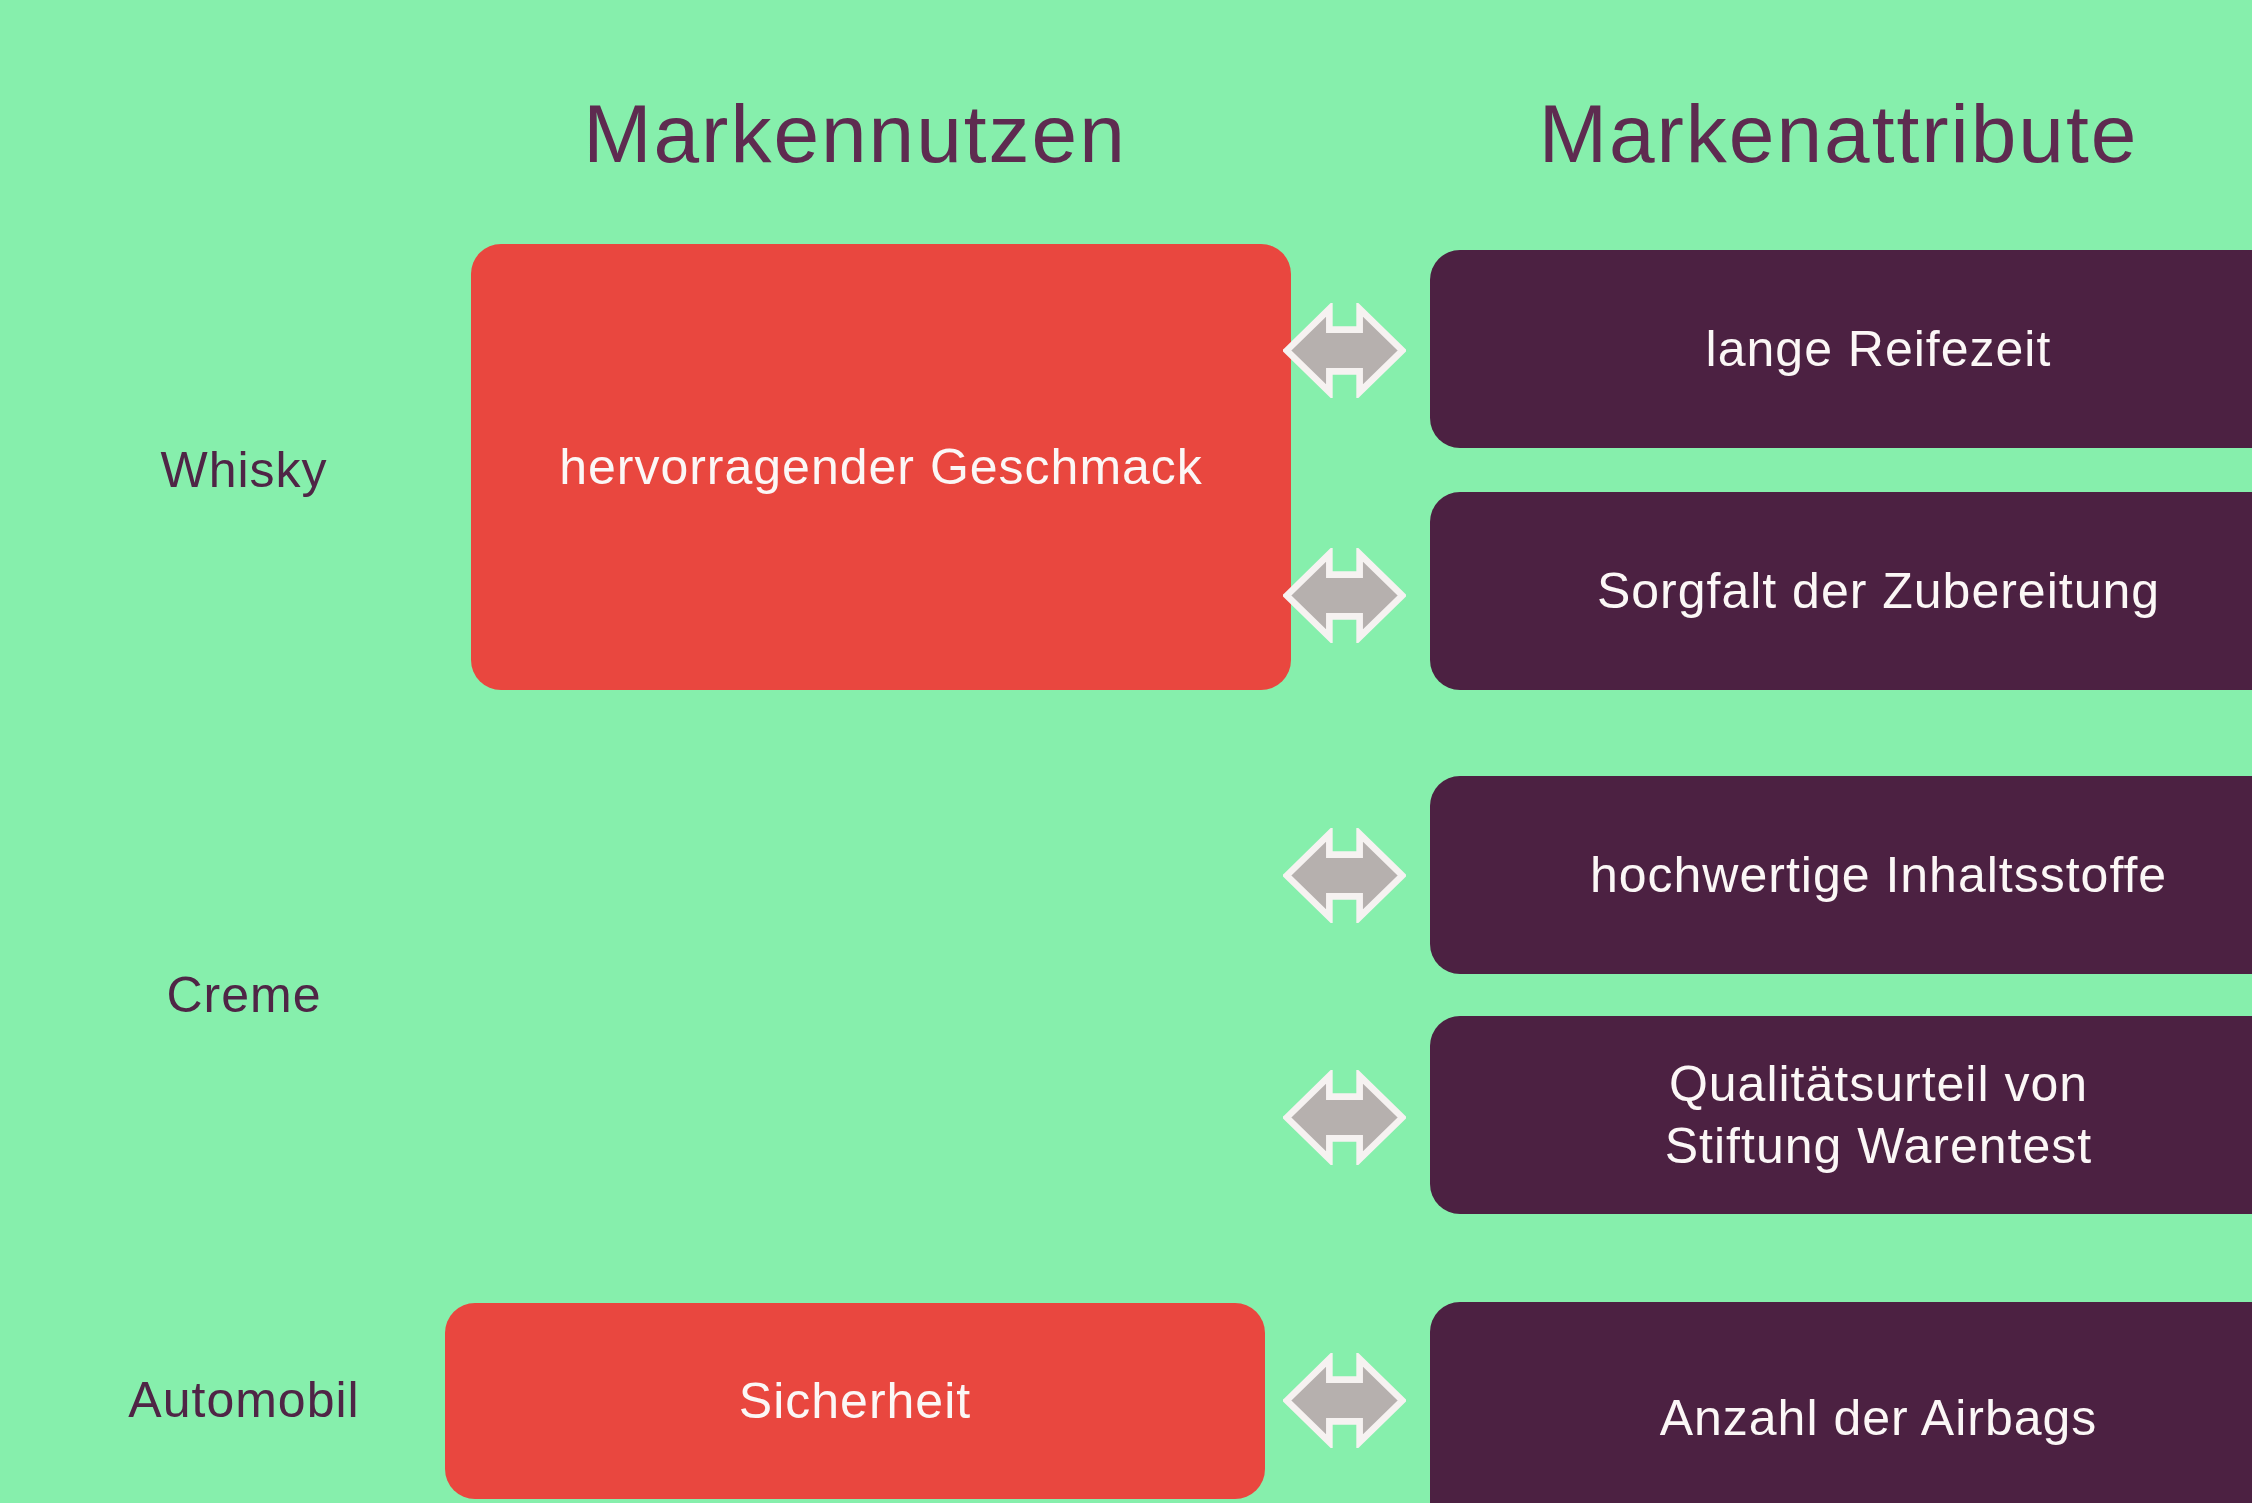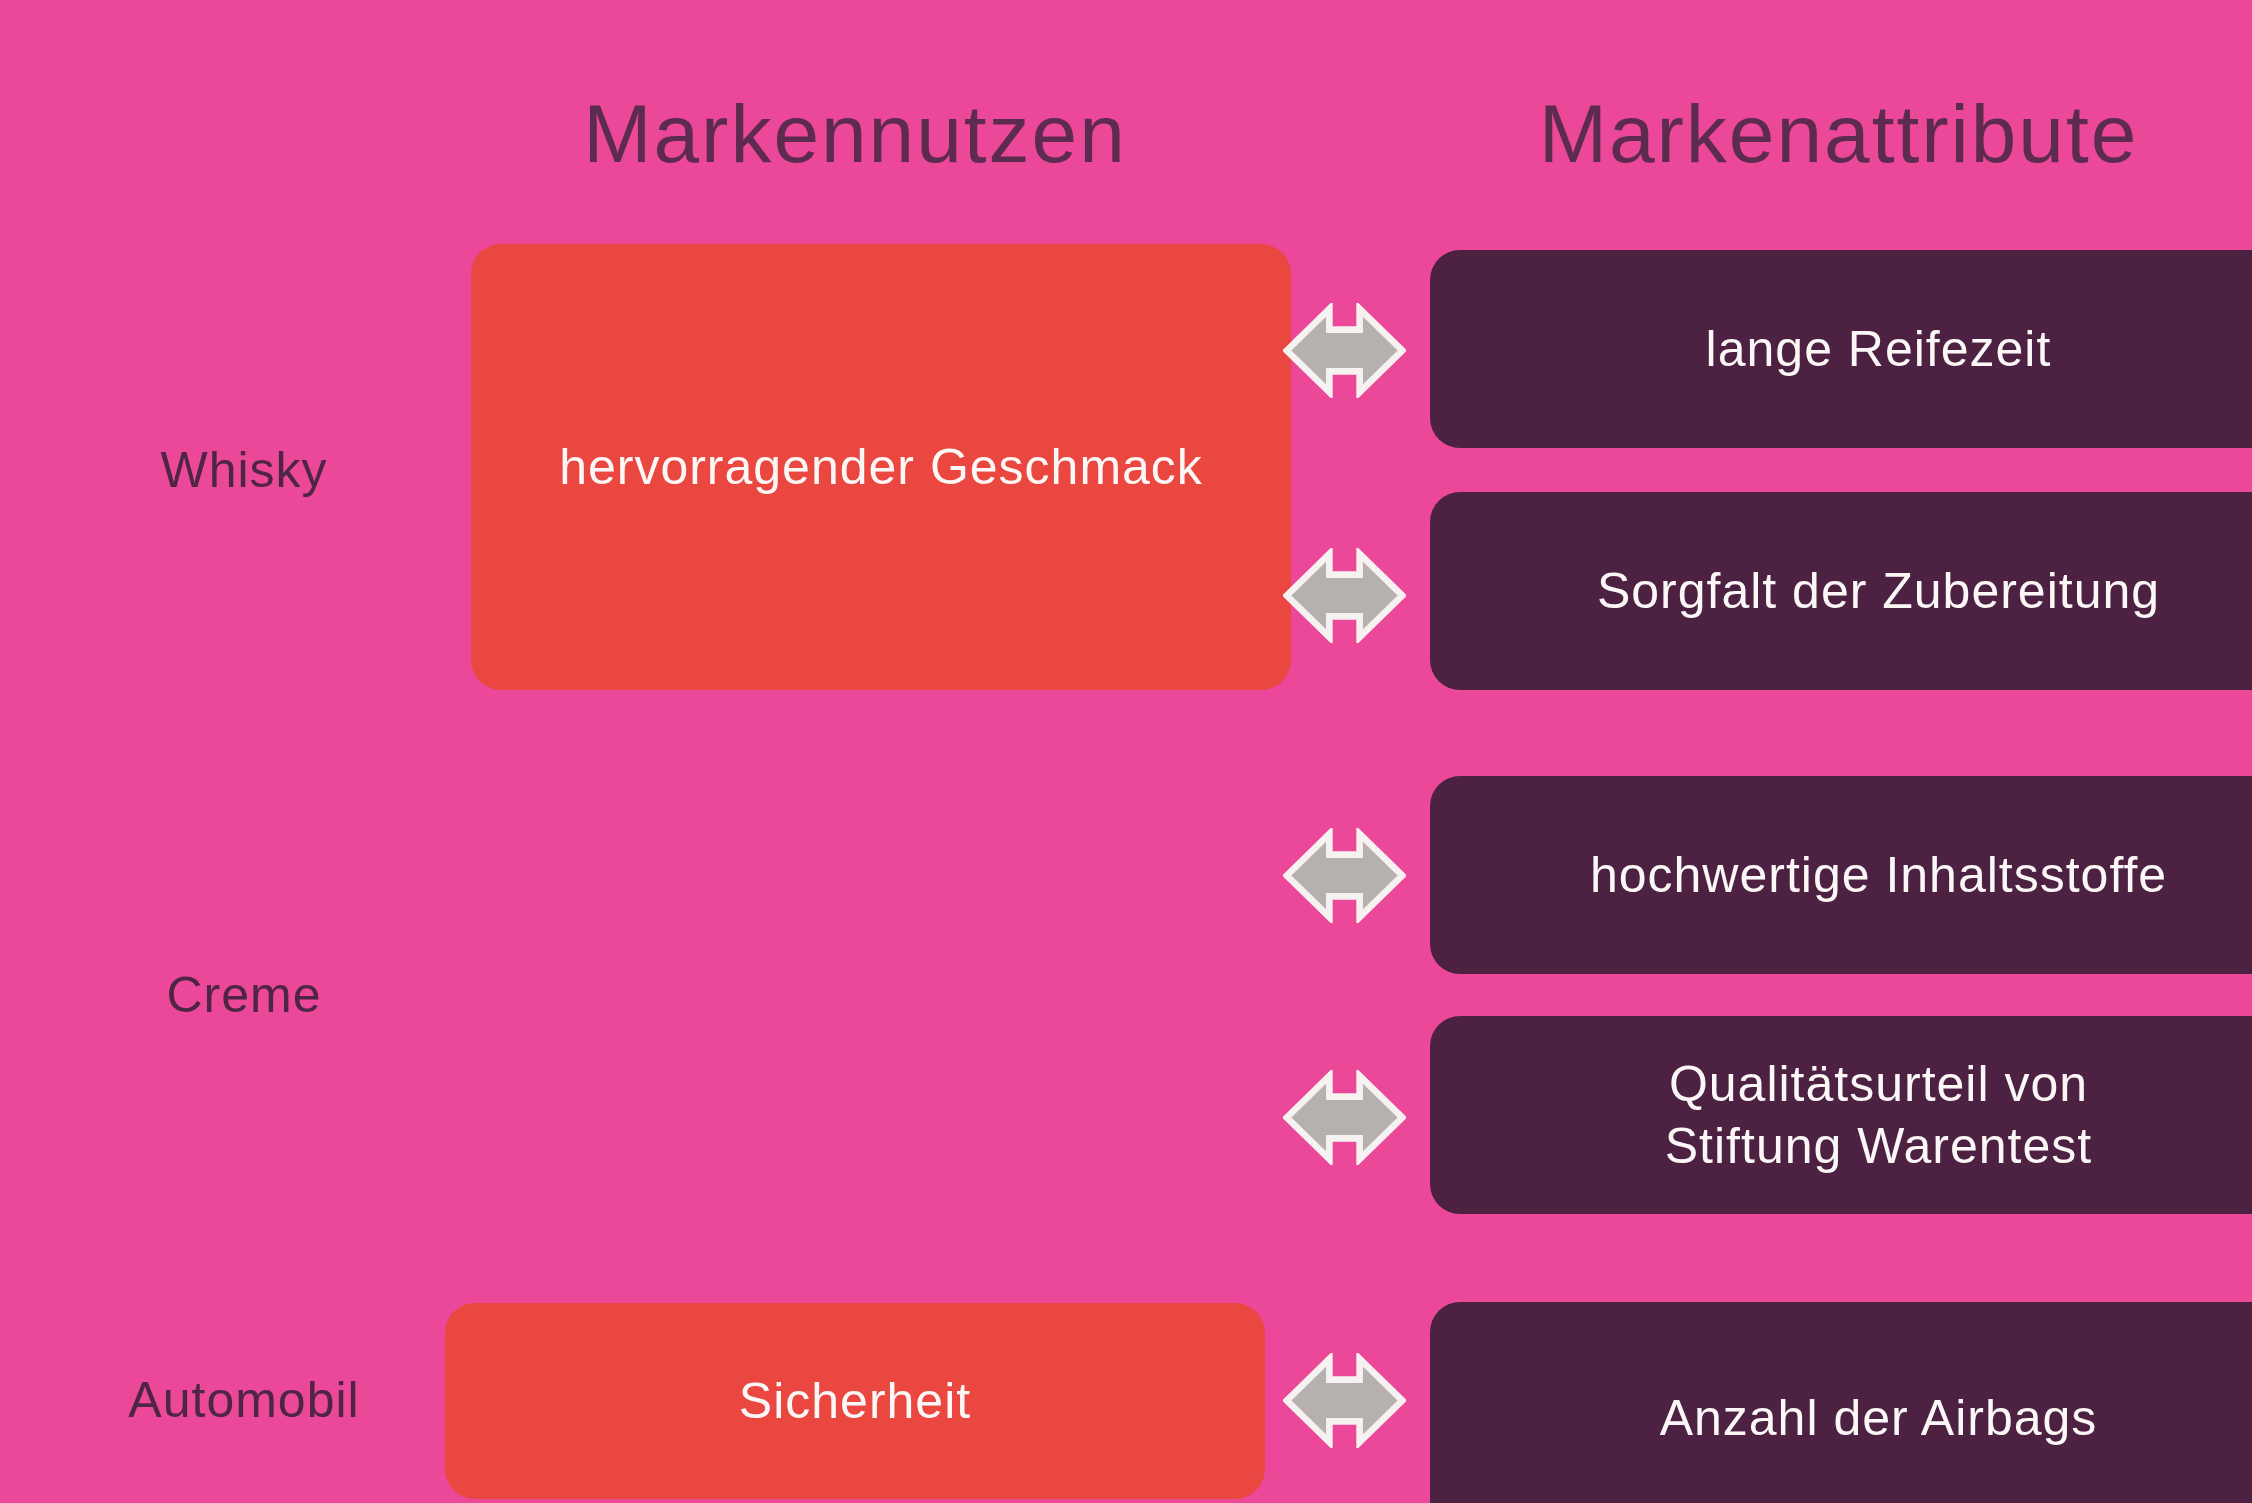--- a/index.html
+++ b/index.html
@@ -4,21 +4,21 @@
 <style>
   html, body {
     margin: 0;
     padding: 0;
     background: #000000;
   }
   .canvas {
     position: relative;
     width: 2252px;
     height: 1503px;
-    background: #ec4899;
+    background: #86efac;
     font-family: "Liberation Sans", sans-serif;
     overflow: hidden;
   }
   .col-header {
     position: absolute;
     top: 78px;
     height: 112px;
     display: flex;
     align-items: center;
     justify-content: center;

